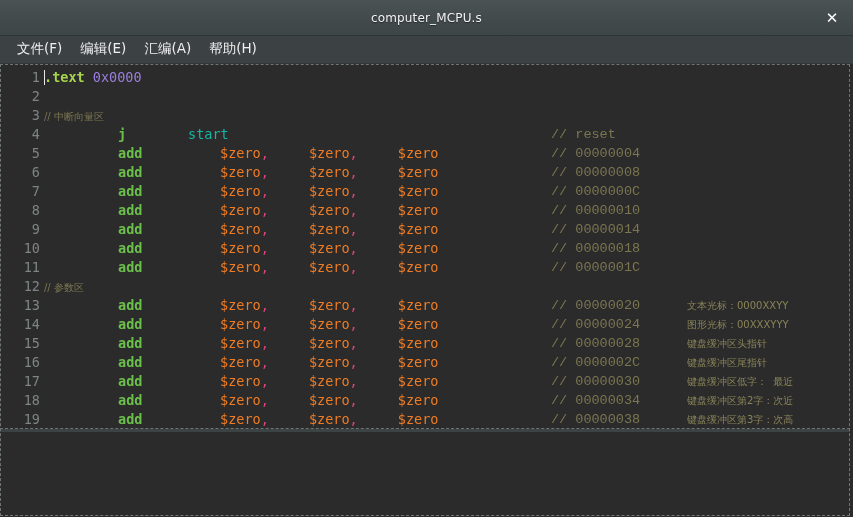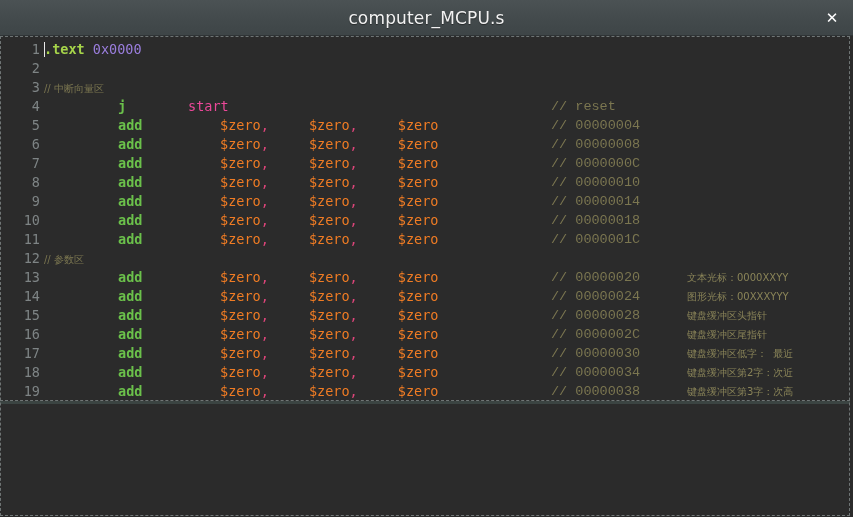--- a/index.html
+++ b/index.html
@@ -32,21 +32,21 @@
     background: linear-gradient(to bottom, #4b5254 0%, #434a4c 55%, #3e4547 100%);
     border-bottom: 1px solid #2f3436;
     position: relative;
     display: flex;
     align-items: center;
     justify-content: center;
     user-select: none;
   }
   .title-text {
     font-family: "DejaVu Sans", sans-serif;
-    font-size: 17px;
+    font-size: 12px;
     color: #f2f2f2;
     letter-spacing: 0.15px;
     text-shadow: 0 1px 1px rgba(0,0,0,.45);
   }
   .close-btn {
     position: absolute;
     right: 0px;
     top: 0px;
     width: 42px;
     height: 35px;
@@ -117,21 +117,21 @@
     padding-left: 4px;
     vertical-align: top;
   }
 
   
   .tok-dir    { color: #a6d44a; font-weight: bold; }  
   .tok-num    { color: #9b7ede; }                      
   .tok-op     { color: #6bc04b; font-weight: bold; }   
   .tok-reg    { color: #f07c24; margin-left: 32px; }                      
   .tok-comma  { color: #e0457b; }                      
-  .tok-label  { color: #ec4899; }                      
+  .tok-label  { color: #14b8a6; }                      
   .tok-cmt    { color: #7b7650; }                      
   .tok-cmt-cn { color: #8a8458; }                      
 
   .cursor {
     display: inline-block;
     width: 1px;
     height: 15px;
     background: #e8e8e8;
     vertical-align: -3px;
     margin-right: -1px;
@@ -185,20 +185,26 @@
 </head>
 <body>
 
 <div class="window">
 
   <div class="titlebar">
     <span class="title-text">computer_MCPU.s</span>
     <span class="close-btn">✕</span>
   </div>
 
+  <div class="menubar">
+    <span class="menu-item">文件(F)</span>
+    <span class="menu-item">编辑(E)</span>
+    <span class="menu-item">汇编(A)</span>
+    <span class="menu-item">帮助(H)</span>
+  </div>
 
   <div class="editor">
     <div class="code-area" id="code-area"><div class="line"><span class="gutter">1</span><span class="lc"><span class="cursor"></span><span class="tok-dir">.text</span> <span class="tok-num">0x0000</span></span></div><div class="line"><span class="gutter">2</span><span class="lc"></span></div><div class="line"><span class="gutter">3</span><span class="lc"><span class="tok-cmt cn">// 中断向量区</span></span></div><div class="line"><span class="gutter">4</span><span class="lc"><span class="col c-op tok-op">j</span><span class="col c-args tok-label">start</span><span class="col c-cmt tok-cmt">// reset</span></span></div><div class="line"><span class="gutter">5</span><span class="lc"><span class="col c-op tok-op">add</span><span class="col c-args"><span class="tok-reg">$zero</span><span class="tok-comma">,</span><span class="tok-reg"> $zero</span><span class="tok-comma">,</span><span class="tok-reg"> $zero</span></span><span class="col c-cmt tok-cmt">// 00000004</span></span></div><div class="line"><span class="gutter">6</span><span class="lc"><span class="col c-op tok-op">add</span><span class="col c-args"><span class="tok-reg">$zero</span><span class="tok-comma">,</span><span class="tok-reg"> $zero</span><span class="tok-comma">,</span><span class="tok-reg"> $zero</span></span><span class="col c-cmt tok-cmt">// 00000008</span></span></div><div class="line"><span class="gutter">7</span><span class="lc"><span class="col c-op tok-op">add</span><span class="col c-args"><span class="tok-reg">$zero</span><span class="tok-comma">,</span><span class="tok-reg"> $zero</span><span class="tok-comma">,</span><span class="tok-reg"> $zero</span></span><span class="col c-cmt tok-cmt">// 0000000C</span></span></div><div class="line"><span class="gutter">8</span><span class="lc"><span class="col c-op tok-op">add</span><span class="col c-args"><span class="tok-reg">$zero</span><span class="tok-comma">,</span><span class="tok-reg"> $zero</span><span class="tok-comma">,</span><span class="tok-reg"> $zero</span></span><span class="col c-cmt tok-cmt">// 00000010</span></span></div><div class="line"><span class="gutter">9</span><span class="lc"><span class="col c-op tok-op">add</span><span class="col c-args"><span class="tok-reg">$zero</span><span class="tok-comma">,</span><span class="tok-reg"> $zero</span><span class="tok-comma">,</span><span class="tok-reg"> $zero</span></span><span class="col c-cmt tok-cmt">// 00000014</span></span></div><div class="line"><span class="gutter">10</span><span class="lc"><span class="col c-op tok-op">add</span><span class="col c-args"><span class="tok-reg">$zero</span><span class="tok-comma">,</span><span class="tok-reg"> $zero</span><span class="tok-comma">,</span><span class="tok-reg"> $zero</span></span><span class="col c-cmt tok-cmt">// 00000018</span></span></div><div class="line"><span class="gutter">11</span><span class="lc"><span class="col c-op tok-op">add</span><span class="col c-args"><span class="tok-reg">$zero</span><span class="tok-comma">,</span><span class="tok-reg"> $zero</span><span class="tok-comma">,</span><span class="tok-reg"> $zero</span></span><span class="col c-cmt tok-cmt">// 0000001C</span></span></div><div class="line"><span class="gutter">12</span><span class="lc"><span class="tok-cmt cn">// 参数区</span></span></div><div class="line"><span class="gutter">13</span><span class="lc"><span class="col c-op tok-op">add</span><span class="col c-args"><span class="tok-reg">$zero</span><span class="tok-comma">,</span><span class="tok-reg"> $zero</span><span class="tok-comma">,</span><span class="tok-reg"> $zero</span></span><span class="col c-cmt tok-cmt">// 00000020</span><span class="col c-note tok-cmt-cn cn">文本光标：0000XXYY</span></span></div><div class="line"><span class="gutter">14</span><span class="lc"><span class="col c-op tok-op">add</span><span class="col c-args"><span class="tok-reg">$zero</span><span class="tok-comma">,</span><span class="tok-reg"> $zero</span><span class="tok-comma">,</span><span class="tok-reg"> $zero</span></span><span class="col c-cmt tok-cmt">// 00000024</span><span class="col c-note tok-cmt-cn cn">图形光标：00XXXYYY</span></span></div><div class="line"><span class="gutter">15</span><span class="lc"><span class="col c-op tok-op">add</span><span class="col c-args"><span class="tok-reg">$zero</span><span class="tok-comma">,</span><span class="tok-reg"> $zero</span><span class="tok-comma">,</span><span class="tok-reg"> $zero</span></span><span class="col c-cmt tok-cmt">// 00000028</span><span class="col c-note tok-cmt-cn cn">键盘缓冲区头指针</span></span></div><div class="line"><span class="gutter">16</span><span class="lc"><span class="col c-op tok-op">add</span><span class="col c-args"><span class="tok-reg">$zero</span><span class="tok-comma">,</span><span class="tok-reg"> $zero</span><span class="tok-comma">,</span><span class="tok-reg"> $zero</span></span><span class="col c-cmt tok-cmt">// 0000002C</span><span class="col c-note tok-cmt-cn cn">键盘缓冲区尾指针</span></span></div><div class="line"><span class="gutter">17</span><span class="lc"><span class="col c-op tok-op">add</span><span class="col c-args"><span class="tok-reg">$zero</span><span class="tok-comma">,</span><span class="tok-reg"> $zero</span><span class="tok-comma">,</span><span class="tok-reg"> $zero</span></span><span class="col c-cmt tok-cmt">// 00000030</span><span class="col c-note tok-cmt-cn cn">键盘缓冲区低字：  最近</span></span></div><div class="line"><span class="gutter">18</span><span class="lc"><span class="col c-op tok-op">add</span><span class="col c-args"><span class="tok-reg">$zero</span><span class="tok-comma">,</span><span class="tok-reg"> $zero</span><span class="tok-comma">,</span><span class="tok-reg"> $zero</span></span><span class="col c-cmt tok-cmt">// 00000034</span><span class="col c-note tok-cmt-cn cn">键盘缓冲区第2字：次近</span></span></div><div class="line"><span class="gutter">19</span><span class="lc"><span class="col c-op tok-op">add</span><span class="col c-args"><span class="tok-reg">$zero</span><span class="tok-comma">,</span><span class="tok-reg"> $zero</span><span class="tok-comma">,</span><span class="tok-reg"> $zero</span></span><span class="col c-cmt tok-cmt">// 00000038</span><span class="col c-note tok-cmt-cn cn">键盘缓冲区第3字：次高</span></span></div></div>
     <div class="sel-band" id="sel-band" style="top: 365px;"></div>
     <div class="sep-line" id="sep-line" style="top: 364px;"></div>
     <div class="focus-rect"></div>
   </div>
 
 </div>
 

